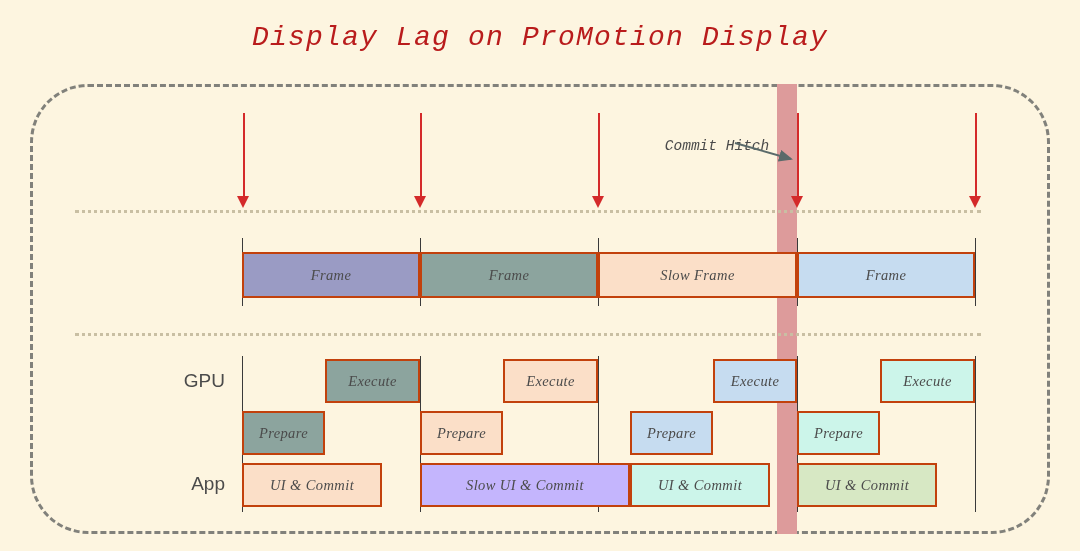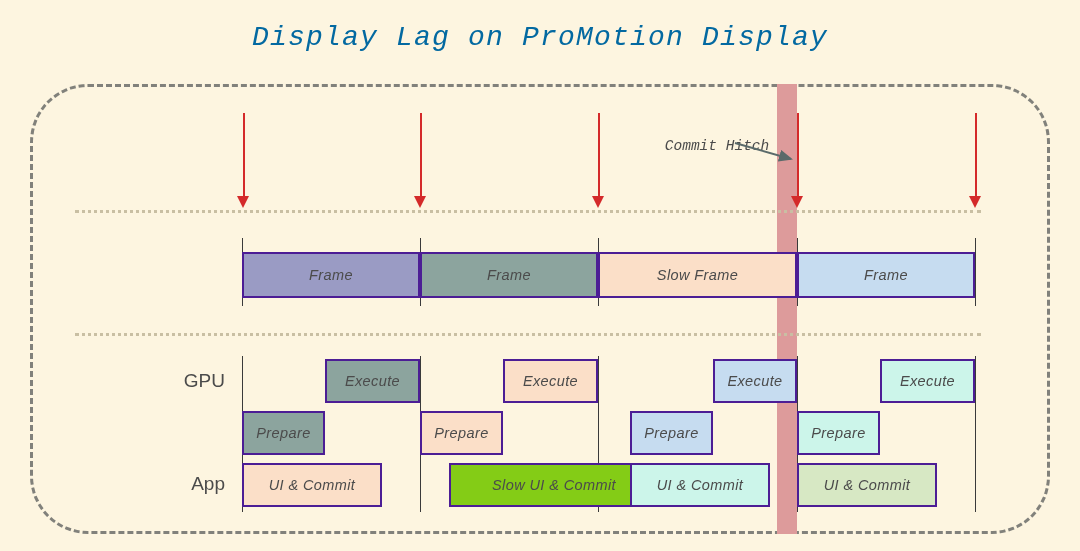--- a/index.html
+++ b/index.html
@@ -20,21 +20,21 @@
   #title {
     position: absolute;
     left: 0;
     top: 22px;
     width: 1080px;
     text-align: center;
     font-family: "Liberation Mono", "DejaVu Sans Mono", monospace;
     font-style: italic;
     font-size: 28px;
     letter-spacing: 1.2px;
-    color: #0369a1;
+    color: #b91c1c;
     white-space: pre;
   }
 
   
   #outer-frame {
     position: absolute;
     left: 30px;
     top: 84px;
     width: 1020px;
     height: 450px;
@@ -110,25 +110,25 @@
     line-height: 19px;
     color: #4b4b4b;
     white-space: pre;
   }
   #hitch-annot-line2 { display: block; }
 
   
   .block {
     position: absolute;
     box-sizing: border-box;
-    border: 2px solid #4c1d95;
+    border: 2px solid #c2410c;
     display: flex;
     align-items: center;
     justify-content: center;
-    font-family: Liberation Sans, sans-serif;
+    font-family: Liberation Serif, serif;
     font-style: italic;
     font-size: 14.5px;
     color: #4b4b4b;
     white-space: nowrap;
     letter-spacing: 0.4px;
   }
   .block.display-block {
     font-size: 14.5px;
   }
 </style>
@@ -227,21 +227,21 @@
   <div class="block" style="left:630px; top:411px; width:83px; height:44px; background:#c6dcf0;">
     <span>Prepare</span>
   </div>
   <div class="block" style="left:797px; top:411px; width:83px; height:44px; background:#ccf5ea;">
     <span>Prepare</span>
   </div>
 
   <div class="block" style="left:242px; top:463px; width:140px; height:44px; background:#fbdfc8;">
     <span>UI &amp; Commit</span>
   </div>
-  <div class="block" style="left:420px; top:463px; width:210px; height:44px; background:#84cc16;margin-left:29px;">
+  <div class="block" style="left:420px; top:463px; width:210px; height:44px; background:#c4b5fd;">
     <span>Slow UI &amp; Commit</span>
   </div>
   <div class="block" style="left:630px; top:463px; width:140px; height:44px; background:#ccf5ea;">
     <span>UI &amp; Commit</span>
   </div>
   <div class="block" style="left:797px; top:463px; width:140px; height:44px; background:#d7e8c4;">
     <span>UI &amp; Commit</span>
   </div>
 
 </div>

